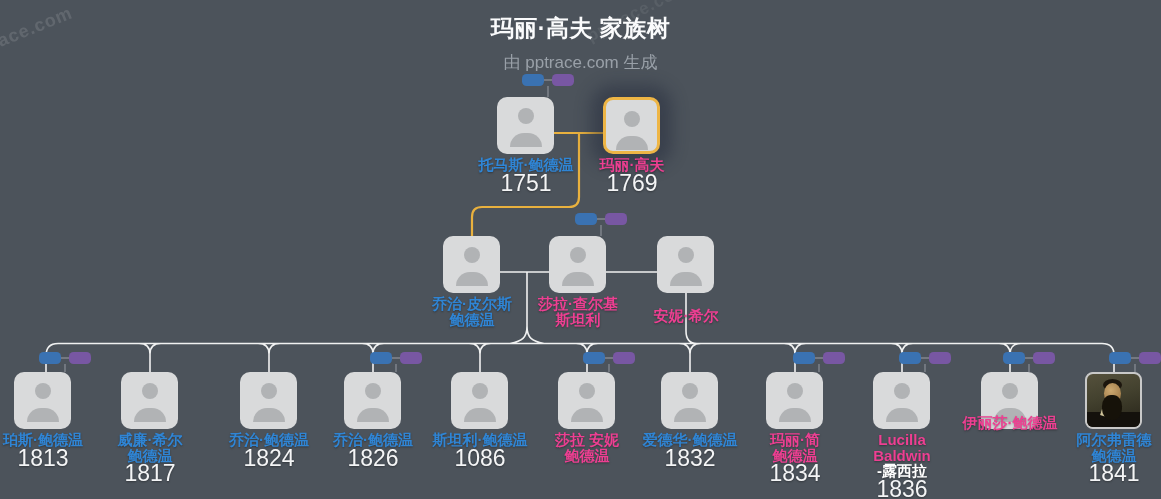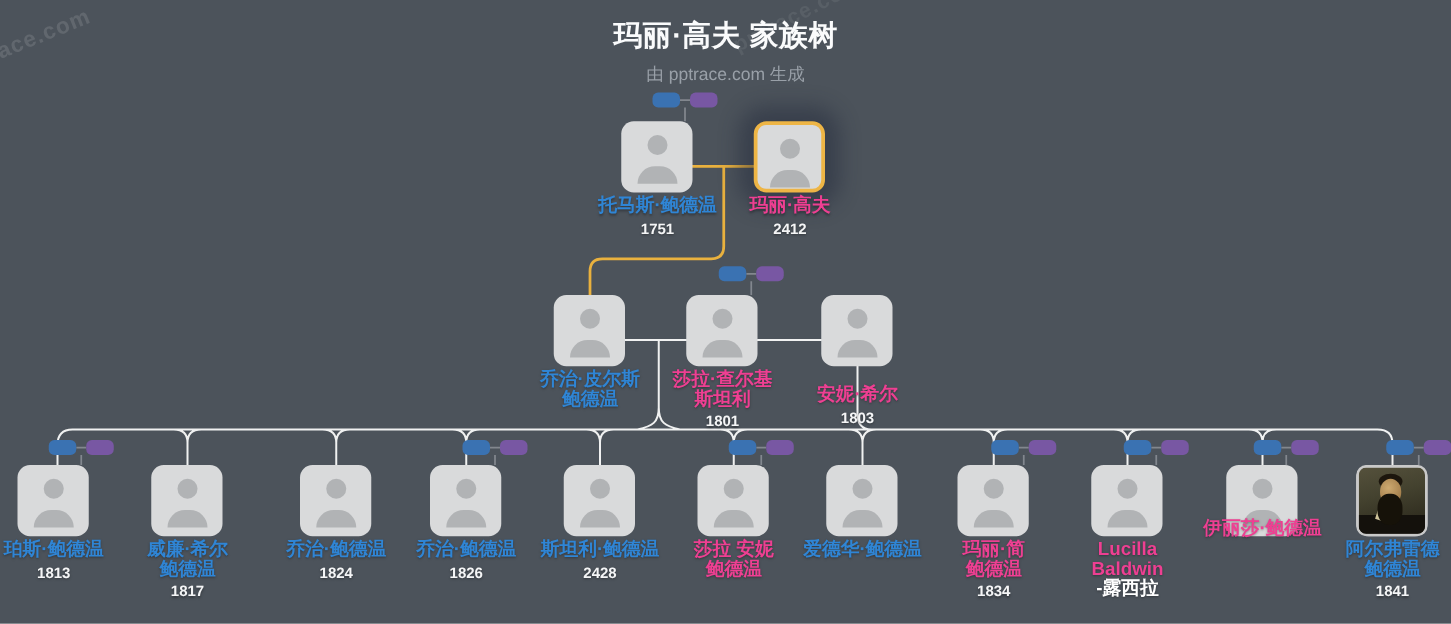--- a/index.html
+++ b/index.html
@@ -7,21 +7,21 @@
   #stage{
     position:relative;width:1161px;height:499px;overflow:hidden;
     background:#4c535b;
     font-family:"Liberation Sans","DejaVu Sans",sans-serif;
   }
   .wm{position:absolute;font-weight:bold;white-space:nowrap;pointer-events:none;letter-spacing:1px;}
   #wm1{left:-42px;top:24px;transform:rotate(-22deg);font-size:18px;color:rgba(255,255,255,0.12);}
   #wm2{left:582px;top:2px;transform:rotate(-27deg);font-size:17px;color:rgba(255,255,255,0.07);}
   .hdr{position:absolute;left:0;right:0;top:13px;text-align:center;z-index:3;}
   .hdr-title{color:#fafbfc;font-size:23px;font-weight:bold;letter-spacing:0.5px;}
-  .hdr-sub{color:#99a0a8;font-size:14px;margin-top:7px;}
+  .hdr-sub{color:#99a0a8;font-size:17px;margin-top:7px;}
   svg.lines{position:absolute;left:0;top:0;z-index:1;}
   .box{
     position:absolute;width:57px;height:57px;background:#d9dadb;border-radius:10px;
     box-sizing:border-box;z-index:2;
   }
   .box.hl{
     border:3px solid #eeb545;
     box-shadow:0 0 16px 12px rgba(33,41,58,0.45);
   }
   .head{position:absolute;left:50%;top:11px;transform:translateX(-50%);
@@ -36,21 +36,21 @@
   .ph-hair{position:absolute;left:16px;top:5px;width:19px;height:12px;border-radius:50%;background:#1c160d;}
   .ph-face{position:absolute;left:17px;top:9px;width:17px;height:21px;border-radius:50%;
     background:radial-gradient(circle at 40% 35%,#cda970,#9f7a48 75%);}
   .ph-beard{position:absolute;left:15px;top:21px;width:20px;height:25px;border-radius:45%;background:#161209;}
   .ph-body{position:absolute;left:0;top:38px;width:100%;height:20px;background:#14110c;}
   .ph-collar{position:absolute;left:14px;top:35px;width:5px;height:7px;background:#cfc49a;transform:rotate(18deg);}
   .label{
     position:absolute;width:140px;text-align:center;font-weight:bold;font-size:15px;
     line-height:15.5px;z-index:3;text-shadow:0 1px 2px rgba(0,0,0,0.35);
   }
-  .year{font-weight:bold;font-size:12px;line-height:19px;color:#f4f5f6;margin-top:1px;}
+  .year{font-weight:normal;font-size:23px;line-height:19px;color:#f4f5f6;margin-top:1px;}
   .chip{position:absolute;width:22px;height:12px;border-radius:4.5px;z-index:4;}
 </style>
 </head>
 <body>
 
 <div id="stage" style="background: rgb(76, 83, 91);">
   <div class="wm" id="wm1">pptrace.com</div>
   <div class="wm" id="wm2">pptrace.com</div>
 
   <div class="hdr">
@@ -74,48 +74,46 @@
         <div class="year" style="color: rgb(244, 245, 246);">1751</div>
       </div>
       <div class="chip" style="left: 522px; top: 74px; background: rgb(58, 114, 178);"></div>
       <div class="chip" style="left: 552px; top: 74px; background: rgb(120, 87, 163);"></div>
       <div class="box hl" style="left: 603px; top: 97px; background: rgb(217, 218, 219); border-color: rgb(238, 181, 69);">
         <div class="head"></div>
         <div class="torso"></div>
       </div>
       <div class="label" style="left: 562px; top: 157px;">
         <div style="color: rgb(238, 63, 146);">玛丽·高夫</div>
-        <div class="year" style="color: rgb(244, 245, 246);">2412</div>
+        <div class="year" style="color: rgb(244, 245, 246);">1769</div>
       </div>
       <div class="box" style="left: 443px; top: 236px; background: rgb(217, 218, 219);">
         <div class="head"></div>
         <div class="torso"></div>
       </div>
       <div class="label" style="left: 402px; top: 296px;">
         <div style="color: rgb(47, 133, 213);">乔治·皮尔斯</div>
         <div style="color: rgb(47, 133, 213);">鲍德温</div>
       </div>
       <div class="box" style="left: 549px; top: 236px; background: rgb(217, 218, 219);">
         <div class="head"></div>
         <div class="torso"></div>
       </div>
       <div class="label" style="left: 508px; top: 296px;">
         <div style="color: rgb(238, 63, 146);">莎拉·查尔基</div>
         <div style="color: rgb(238, 63, 146);">斯坦利</div>
-        <div class="year" style="color: rgb(244, 245, 246);">1801</div>
       </div>
       <div class="chip" style="left: 575px; top: 213px; background: rgb(58, 114, 178);"></div>
       <div class="chip" style="left: 605px; top: 213px; background: rgb(120, 87, 163);"></div>
       <div class="box" style="left: 657px; top: 236px; background: rgb(217, 218, 219);">
         <div class="head"></div>
         <div class="torso"></div>
       </div>
       <div class="label" style="left: 616px; top: 308px;">
         <div style="color: rgb(238, 63, 146);">安妮·希尔</div>
-        <div class="year" style="color: rgb(244, 245, 246);">1803</div>
       </div>
       <div class="box" style="left: 14px; top: 372px; background: rgb(217, 218, 219);">
         <div class="head"></div>
         <div class="torso"></div>
       </div>
       <div class="label" style="left: -27px; top: 432px;">
         <div style="color: rgb(47, 133, 213);">珀斯·鲍德温</div>
         <div class="year" style="color: rgb(244, 245, 246);">1813</div>
       </div>
       <div class="chip" style="left: 39px; top: 352px; background: rgb(58, 114, 178);"></div>
@@ -146,58 +144,60 @@
         <div class="year" style="color: rgb(244, 245, 246);">1826</div>
       </div>
       <div class="chip" style="left: 370px; top: 352px; background: rgb(58, 114, 178);"></div>
       <div class="chip" style="left: 400px; top: 352px; background: rgb(120, 87, 163);"></div>
       <div class="box" style="left: 451px; top: 372px; background: rgb(217, 218, 219);">
         <div class="head"></div>
         <div class="torso"></div>
       </div>
       <div class="label" style="left: 410px; top: 432px;">
         <div style="color: rgb(47, 133, 213);">斯坦利·鲍德温</div>
-        <div class="year" style="color: rgb(244, 245, 246);">2428</div>
+        <div class="year" style="color: rgb(244, 245, 246);">1086</div>
       </div>
       <div class="box" style="left: 558px; top: 372px; background: rgb(217, 218, 219);">
         <div class="head"></div>
         <div class="torso"></div>
       </div>
       <div class="label" style="left: 517px; top: 432px;">
         <div style="color: rgb(238, 63, 146);">莎拉 安妮</div>
         <div style="color: rgb(238, 63, 146);">鲍德温</div>
       </div>
       <div class="chip" style="left: 583px; top: 352px; background: rgb(58, 114, 178);"></div>
       <div class="chip" style="left: 613px; top: 352px; background: rgb(120, 87, 163);"></div>
       <div class="box" style="left: 661px; top: 372px; background: rgb(217, 218, 219);">
         <div class="head"></div>
         <div class="torso"></div>
       </div>
       <div class="label" style="left: 620px; top: 432px;">
         <div style="color: rgb(47, 133, 213);">爱德华·鲍德温</div>
+        <div class="year" style="color: rgb(244, 245, 246);">1832</div>
       </div>
       <div class="box" style="left: 766px; top: 372px; background: rgb(217, 218, 219);">
         <div class="head"></div>
         <div class="torso"></div>
       </div>
       <div class="label" style="left: 725px; top: 432px;">
         <div style="color: rgb(238, 63, 146);">玛丽·简</div>
         <div style="color: rgb(238, 63, 146);">鲍德温</div>
         <div class="year" style="color: rgb(244, 245, 246);">1834</div>
       </div>
       <div class="chip" style="left: 793px; top: 352px; background: rgb(58, 114, 178);"></div>
       <div class="chip" style="left: 823px; top: 352px; background: rgb(120, 87, 163);"></div>
       <div class="box" style="left: 873px; top: 372px; background: rgb(217, 218, 219);">
         <div class="head"></div>
         <div class="torso"></div>
       </div>
       <div class="label" style="left: 832px; top: 432px;">
         <div style="color: rgb(238, 63, 146);">Lucilla</div>
         <div style="color: rgb(238, 63, 146);">Baldwin</div>
         <div style="color: #ffffff;">-露西拉</div>
+        <div class="year" style="color: rgb(244, 245, 246);">1836</div>
       </div>
       <div class="chip" style="left: 899px; top: 352px; background: rgb(58, 114, 178);"></div>
       <div class="chip" style="left: 929px; top: 352px; background: rgb(120, 87, 163);"></div>
       <div class="box" style="left: 981px; top: 372px; background: rgb(217, 218, 219);">
         <div class="head"></div>
         <div class="torso"></div>
       </div>
       <div class="label" style="left: 940px; top: 415px;">
         <div style="color: rgb(238, 63, 146);">伊丽莎·鲍德温</div>
       </div>

